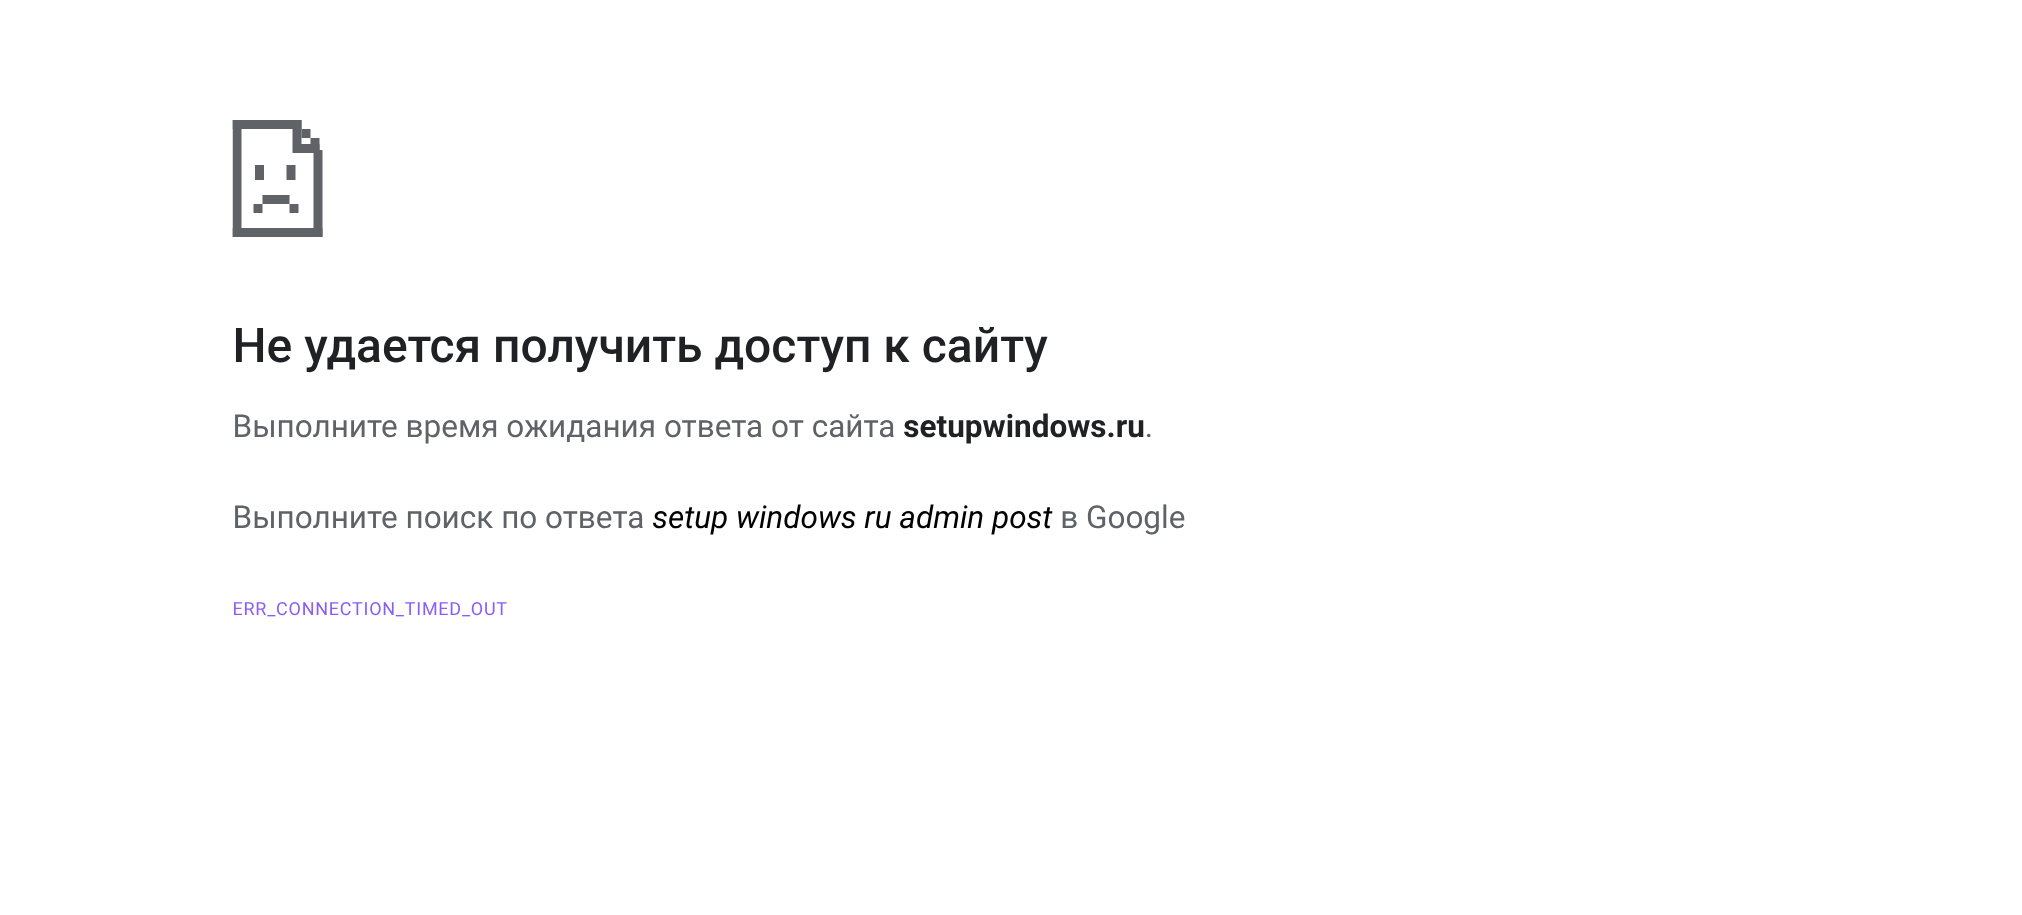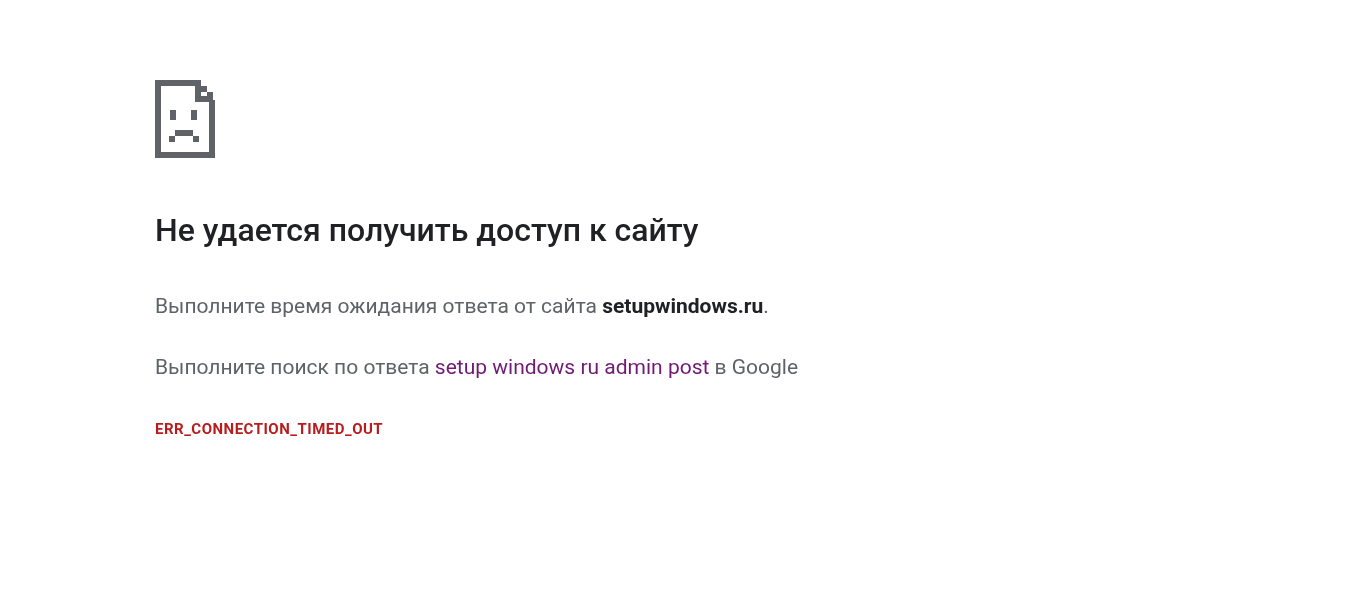--- a/index.html
+++ b/index.html
@@ -18,48 +18,49 @@
     .icon-container {
       margin-bottom: 52px;
     }
     .sad-page-icon {
       display: block;
     }
     .title {
       font-size: 32px;
       font-weight: 500;
       color: #202124;
-      margin-bottom: 39px;
+      margin-bottom: 18px;
       line-height: 1.3;
     }
     .description {
       font-size: 21px;
       color: #5f6368;
       margin-bottom: 30px;
       line-height: 1.5;
     }
     .description .bold-domain {
       font-weight: 700;
       color: #202124;
     }
     .search-suggestion {
       font-size: 21px;
       color: #5f6368;
       margin-bottom: 36px;
       line-height: 1.5;
     }
     .search-link {
-      color: #701a75;
+      color: #000000;
       text-decoration: none;
       cursor: pointer;
+      font-style: italic;
     }
     .error-code {
-      font-size: 15px;
-      color: #b91c1c;
-      font-weight: 700;
+      font-size: 12px;
+      color: #8b5cf6;
+      font-weight: 400;
       letter-spacing: 0.5px;
     }
   </style>
 </head>
 <body>
 
 <div class="icon-container">
   <svg class="sad-page-icon" width="72" height="78" viewBox="0 0 72 78" xmlns="http://www.w3.org/2000/svg">
     <g fill="#5f6368">
       <rect x="0" y="0" width="46" height="6"></rect>

